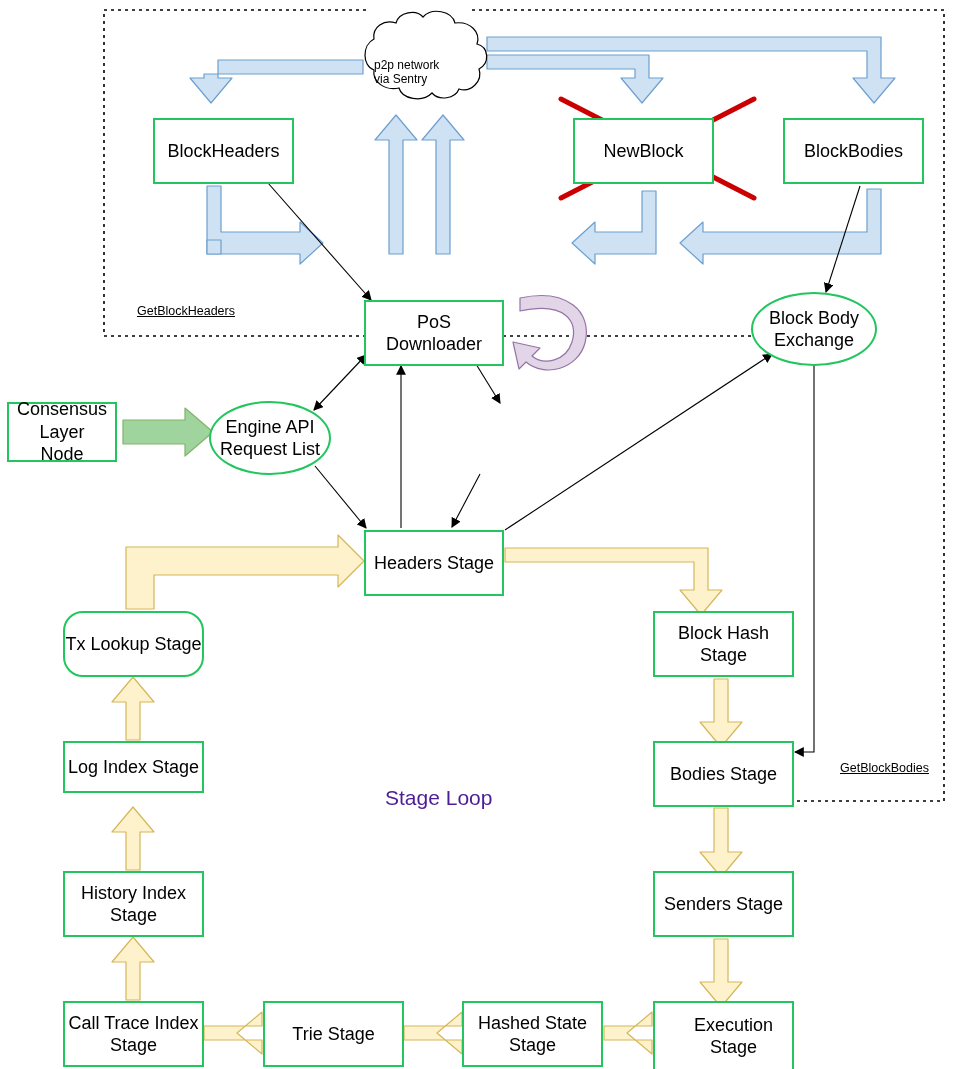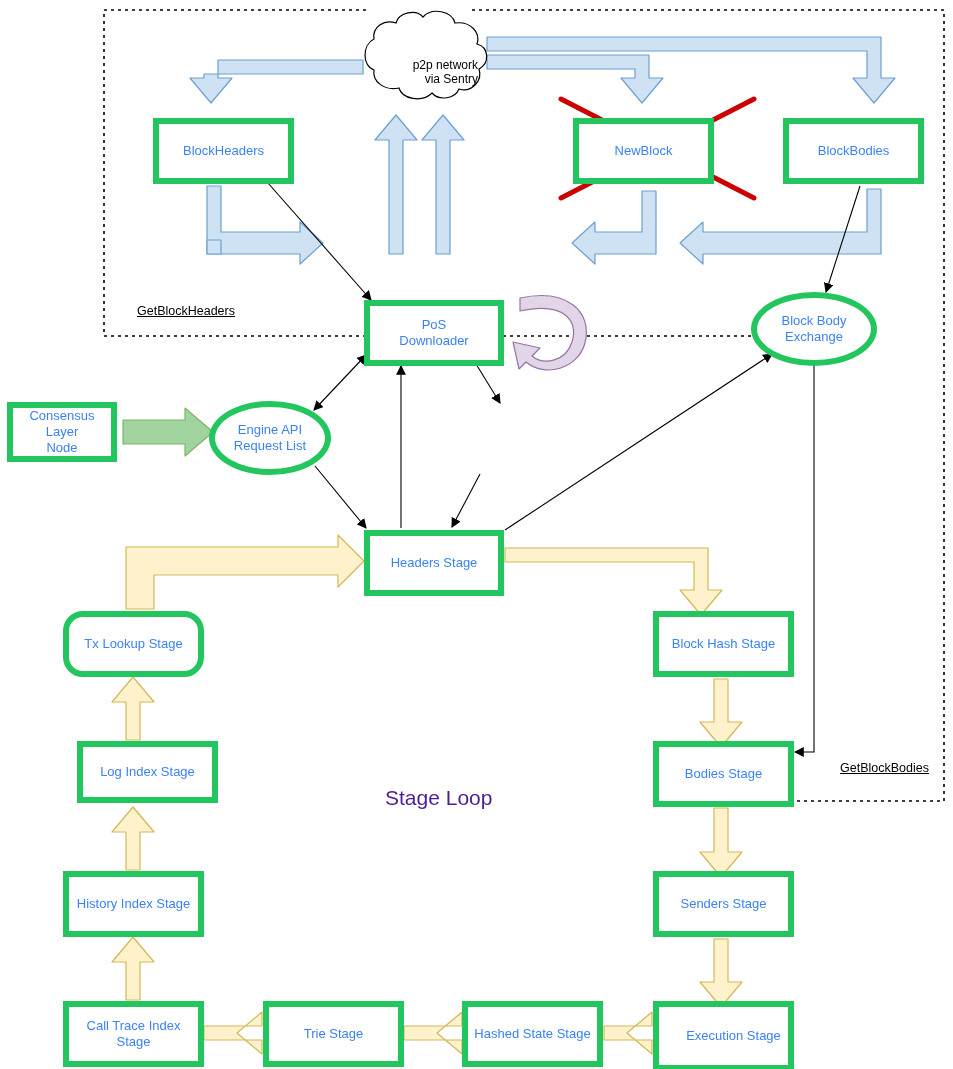--- a/index.html
+++ b/index.html
@@ -25,25 +25,25 @@
     width: 953px;
     height: 1069px;
   }
   .node {
     position: absolute;
     box-sizing: border-box;
     display: flex;
     align-items: center;
     justify-content: center;
     text-align: center;
-    font-size: 13px;
+    font-size: 18px;
     line-height: 1.25;
-    color: #3b82f6;
+    color: #000000;
     background: #ffffff;
-    border: 6px solid #22c55e;
+    border: 2px solid #22c55e;
     z-index: 5;
   }
   .ellipse {
     border-radius: 50%;
   }
   .plain-label {
     position: absolute;
     font-size: 12.5px;
     color: #000000;
     background: transparent;
@@ -56,21 +56,21 @@
     position: absolute;
     font-size: 21px;
     color: #4c1d95;
     white-space: nowrap;
     z-index: 6;
   }
   .cloud-label {
     position: absolute;
     font-size: 12px;
     line-height: 1.2;
-    text-align: right;
+    text-align: left;
     white-space: pre-line;
     z-index: 7;
   }
 </style>
 </head>
 <body>
 
 <div id="canvas">
 
   <svg id="svg-layer" viewBox="0 0 953 1069">
@@ -198,19 +198,19 @@
   <div class="node" style="left:653px; top:1001px; width:141px; height:70px;padding-left:20px;">Execution Stage</div>
 
   <div class="node" style="left:462px; top:1001px; width:141px; height:66px;">Hashed State Stage</div>
 
   <div class="node" style="left:263px; top:1001px; width:141px; height:66px;">Trie Stage</div>
 
   <div class="node" style="left:63px; top:1001px; width:141px; height:66px;">Call Trace Index Stage</div>
 
   <div class="node" style="left:63px; top:871px; width:141px; height:66px;">History Index Stage</div>
 
-  <div class="node" style="left:77px; top:741px; width:141px; height:62px;">Log Index Stage</div>
+  <div class="node" style="left:63px; top:741px; width:141px; height:52px;">Log Index Stage</div>
 
   <div class="node" style="left:63px; top:611px; width:141px; height:66px;border-radius:20px;">Tx Lookup Stage</div>
 
   <div class="big-label" style="left:385px; top:786px;">Stage Loop</div>
 
 </div>
 
 </body></html>

